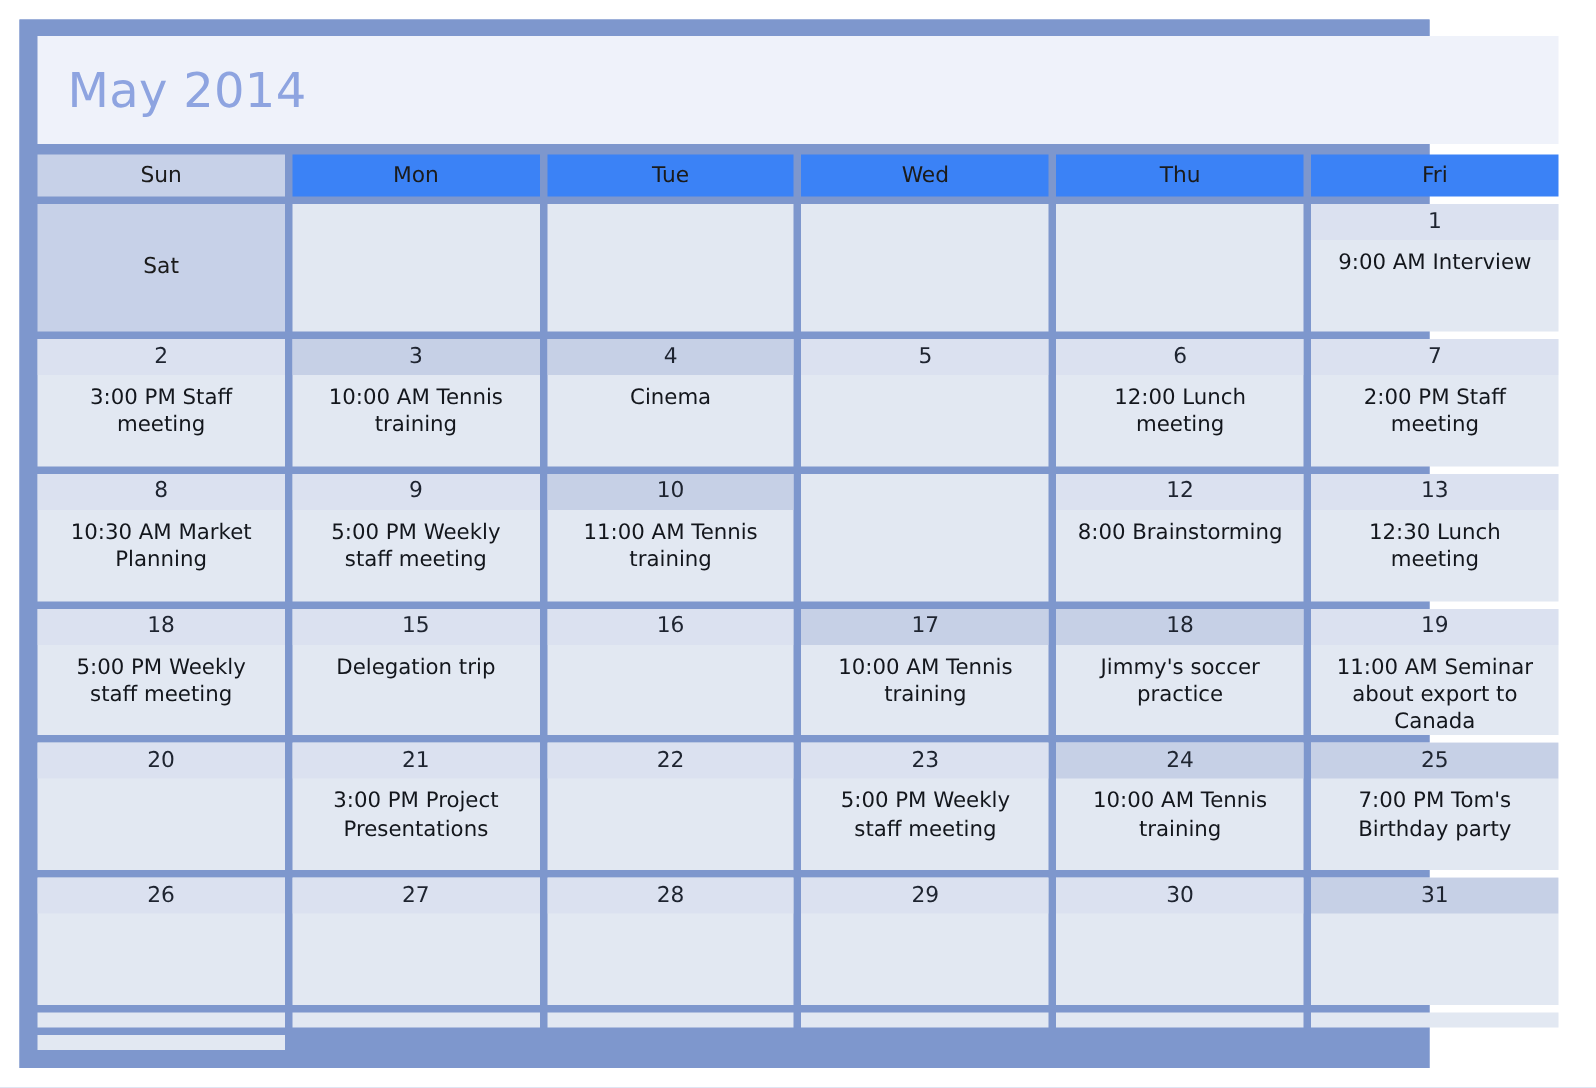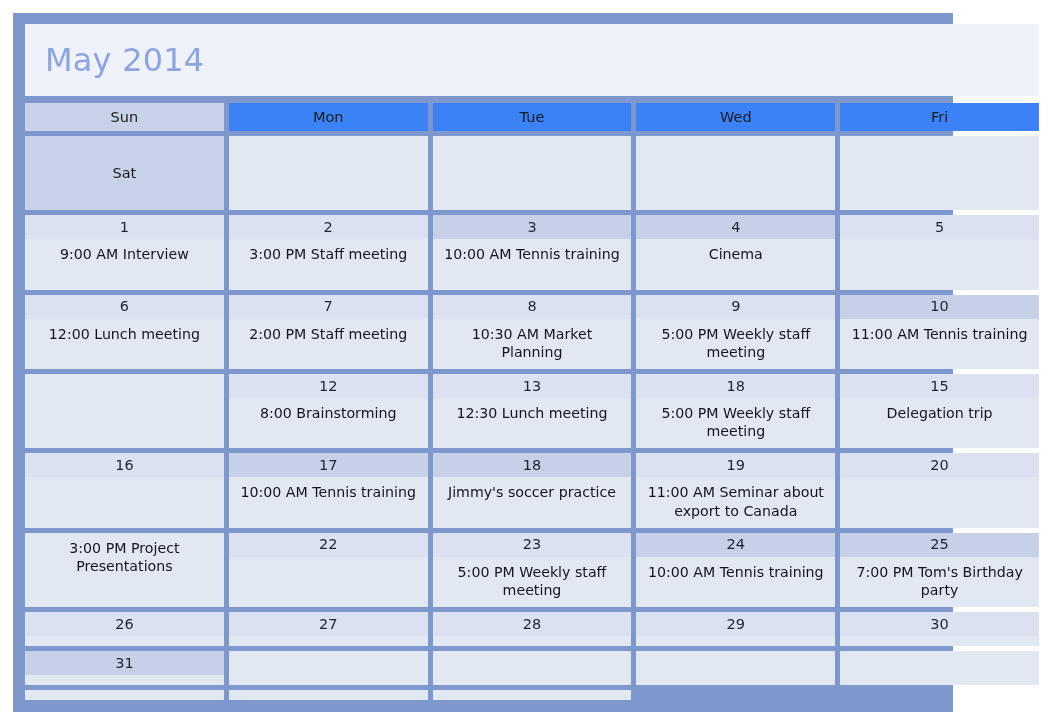--- a/index.html
+++ b/index.html
@@ -56,21 +56,21 @@
   }
 
   
   #grid {
     position: absolute;
     left: 5px;
     top: 83px;
     width: 1014px;
     height: 597px;
     display: grid;
-    grid-template-columns: repeat(5, 1fr);
+    grid-template-columns: repeat(6, 1fr);
     grid-template-rows: 28px repeat(6, 1fr);
     gap: 5px;
     box-sizing: border-box;
   }
 
   
   .dow {
     background: #3b82f6;
     display: flex;
     align-items: center;
@@ -137,20 +137,21 @@
 
     <div id="title-bar">
       <div id="month-title">May 2014</div>
     </div>
 
     <div id="grid">
         <div class="dow weekend">Sun</div>
         <div class="dow">Mon</div>
         <div class="dow">Tue</div>
         <div class="dow">Wed</div>
+        <div class="dow">Thu</div>
         <div class="dow">Fri</div>
         <div class="dow weekend">Sat</div>
         <div class="day-cell weekend blank">
           <div class="events"></div>
         </div>
         <div class="day-cell blank">
           <div class="events"></div>
         </div>
         <div class="day-cell blank">
           <div class="events"></div>
@@ -262,20 +263,21 @@
           <div class="date-bar">19</div>
           <div class="events">
             <div class="event">11:00 AM Seminar about export to Canada</div>
           </div>
         </div>
         <div class="day-cell">
           <div class="date-bar">20</div>
           <div class="events"></div>
         </div>
         <div class="day-cell">
+          <div class="date-bar">21</div>
           <div class="events">
             <div class="event">3:00 PM Project Presentations</div>
           </div>
         </div>
         <div class="day-cell">
           <div class="date-bar">22</div>
           <div class="events"></div>
         </div>
         <div class="day-cell">
           <div class="date-bar">23</div>

